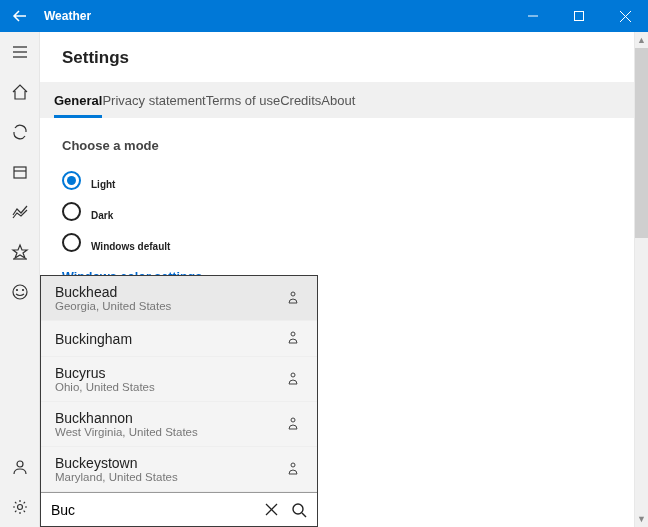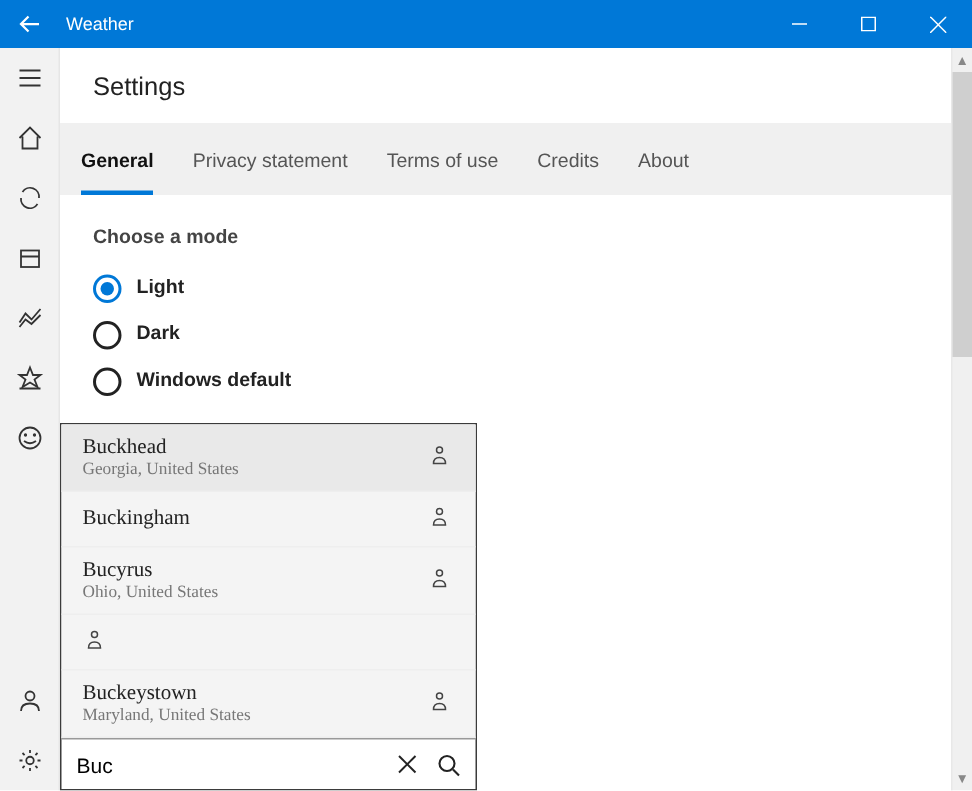--- a/index.html
+++ b/index.html
@@ -1,51 +1,51 @@
 <!DOCTYPE html>
 <html><head>
 <meta charset="utf-8">
 <style>
   * { box-sizing: border-box; margin: 0; padding: 0; }
   body { font-family: "Segoe UI", -apple-system, sans-serif; font-size: 13px; color: #222; background: #fff; width: 648px; height: 527px; overflow: hidden; position: relative; }
   
-  .titlebar { height: 32px; background: #0078d7; color: #fff; display: flex; align-items: center; }
+  .titlebar { height: 32px; background: #0078d7; color: #fff; display: flex; align-items: center; font-weight: bold; }
   .titlebar .back { width: 40px; height: 100%; display: flex; align-items: center; justify-content: center; }
   .titlebar .title { flex: 1; font-size: 12px; padding-left: 4px; }
   .titlebar .controls { display: flex; height: 100%; }
   .titlebar .controls .wc { width: 46px; display: flex; align-items: center; justify-content: center; }
 
   .main { display: flex; height: calc(100% - 32px); }
   
   .rail { width: 40px; background: #f2f2f2; display: flex; flex-direction: column; align-items: center; border-right: 1px solid #e6e6e6; }
   .rail .ritem { width: 40px; height: 40px; display: flex; align-items: center; justify-content: center; color: #333; }
   .rail .ritem svg { width: 18px; height: 18px; }
   .rail .spacer { flex: 1; }
   
   .content { flex: 1; padding: 12px 22px 0 22px; position: relative; }
-  .content h1 { font-size: 17px; font-weight: 400; margin: 4px 0 14px 0; }
-  
-  .tabs { display: flex; gap: 26px; background: #f0f0f0; height: 48px; align-items: center; padding: 0 14px; margin: 0 -22px 0 -22px; }
+  .content h1 { font-size: 17px; font-weight: 700; margin: 4px 0 14px 0; }
+  
+  .tabs { display: flex; background: #f0f0f0; height: 36px; align-items: center; padding: 0 14px; margin: 0 -22px 0 -22px; }
   .tab { font-size: 13px; color: #555; position: relative; height: 100%; display: flex; align-items: center; }
   .tab.active { color: #111; font-weight: 600; }
   .tab.active::after { content:""; position:absolute; bottom:0; left:0; right:0; height:3px; background:#0078d7; }
   
   .section { padding: 20px 0 0 0; font-weight: bold; }
   .section .lbl { font-size: 13px; color: #444; margin-bottom: 18px; }
   
-  .radio-row { display: flex; align-items: flex-start; margin-bottom: 12px; font-size: 13px; }
+  .radio-row { display: flex; align-items: flex-end; margin-bottom: 12px; font-size: 10px; }
   .radio-outer { width: 19px; height: 19px; border: 2px solid #222; border-radius: 50%; margin-right: 10px; display:flex; align-items:center; justify-content:center;}
   .radio-row.selected .radio-outer { border-color: #0078d7; }
   .radio-inner { width: 9px; height: 9px; background: #0078d7; border-radius: 50%; display:none; }
   .radio-row.selected .radio-inner { display:block; }
   
   .link { color: #0066cc; text-decoration: underline; font-size: 12.5px; display:inline-block; margin-top:6px; }
 
   .popup { position: absolute; left: 40px; bottom: 0; width: 278px; background: #fff; border: 1px solid #3b3b3b; }
-  .sug-list { background: #f4f4f4; font-family: Liberation Serif, serif; }
+  .sug-list { background: #f4f4f4; }
   .sug { display:flex; align-items:center; padding: 8px 12px 8px 14px; border-bottom: 1px solid #eee; }
   .sug:first-child { background: #e9e9e9; }
   .sug .col { flex: 1; }
   .sug .city { font-size: 14px; color: #222; }
   .sug .region { font-size: 11.5px; color: #777; margin-top:0;}
   .sug .pin { width: 20px; color:#444; }
   .searchbar { display:flex; align-items:center; border-top: 1px solid #999; height: 34px; padding: 0 4px 0 10px; }
   .searchbar input { flex:1; border:0; outline:0; font-size:14px; font-family:Liberation Sans, sans-serif; background:transparent;}
   .searchbar .ic { width: 28px; height: 28px; display:flex; align-items:center; justify-content:center; }
 
@@ -211,20 +211,24 @@
       <div class="col">
         <div class="city">Bucyrus</div>
         <div class="region">Ohio, United States</div>
       </div>
       <div class="pin"><svg width="16" height="16" viewBox="0 0 16 16" stroke="#444" fill="none" stroke-width="1">
             <circle cx="8" cy="5" r="2"></circle>
             <path d="M4 14 Q4 10 8 10 Q12 10 12 14 Z"></path>
           </svg></div>
     </div>
     <div class="sug">
+      <div class="col">
+        <div class="city">Buckhannon</div>
+        <div class="region">West Virginia, United States</div>
+      </div>
       <div class="pin"><svg width="16" height="16" viewBox="0 0 16 16" stroke="#444" fill="none" stroke-width="1">
             <circle cx="8" cy="5" r="2"></circle>
             <path d="M4 14 Q4 10 8 10 Q12 10 12 14 Z"></path>
           </svg></div>
     </div>
     <div class="sug">
       <div class="col">
         <div class="city">Buckeystown</div>
         <div class="region">Maryland, United States</div>
       </div>

